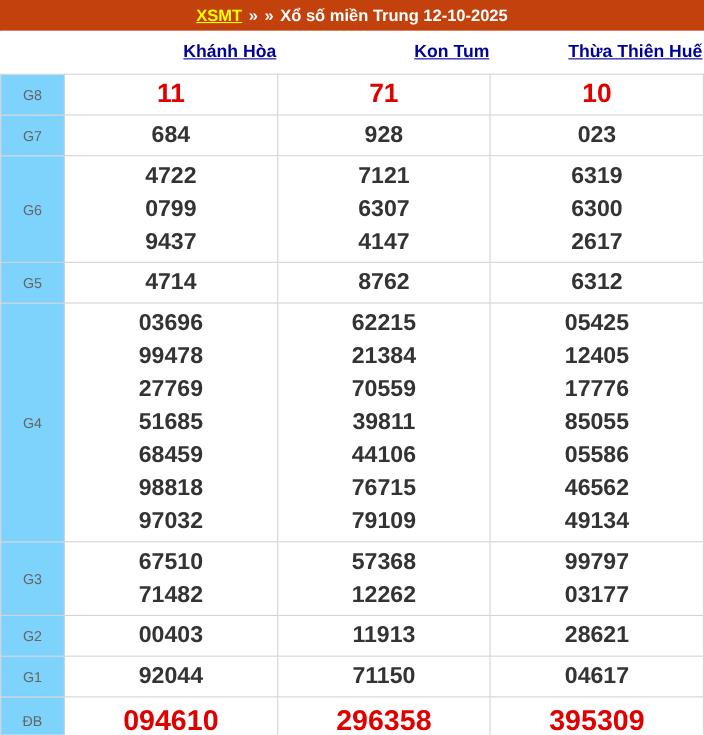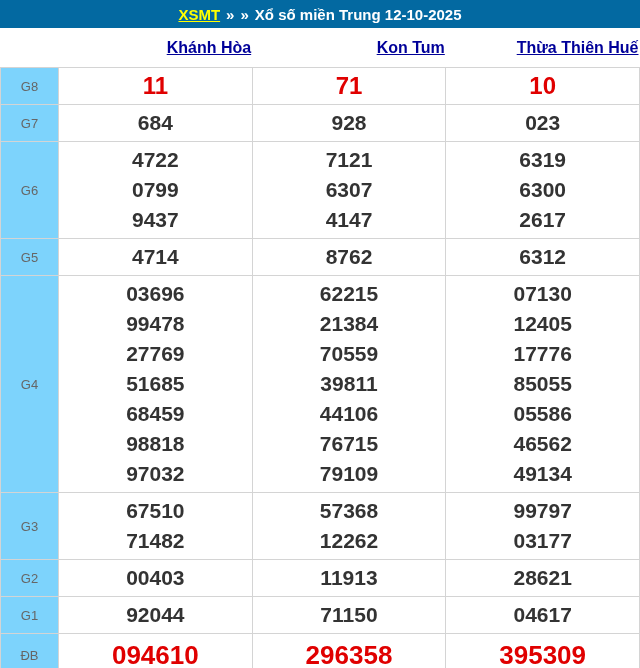--- a/index.html
+++ b/index.html
@@ -4,21 +4,21 @@
 <style>
   html, body { margin: 0; padding: 0; }
   body {
     width: 640px;
     height: 668px;
     background: #ffffff;
     font-family: "Liberation Sans", sans-serif;
     overflow: hidden;
   }
   .breadcrumb-bar {
-    background: #0369a1;
+    background: #c2410c;
     height: 28px;
     display: flex;
     align-items: center;
     justify-content: center;
     gap: 6px;
     font-size: 15px;
     font-weight: bold;
     color: #ffffff;
     white-space: nowrap;
   }
@@ -176,21 +176,21 @@
         <td class="val">
           <div>62215</div>
           <div>21384</div>
           <div>70559</div>
           <div>39811</div>
           <div>44106</div>
           <div>76715</div>
           <div>79109</div>
         </td>
         <td class="val">
-          <div>07130</div>
+          <div>05425</div>
           <div>12405</div>
           <div>17776</div>
           <div>85055</div>
           <div>05586</div>
           <div>46562</div>
           <div>49134</div>
         </td>
       </tr>
       <tr class="g3">
         <td class="rowlabel">G3</td>

